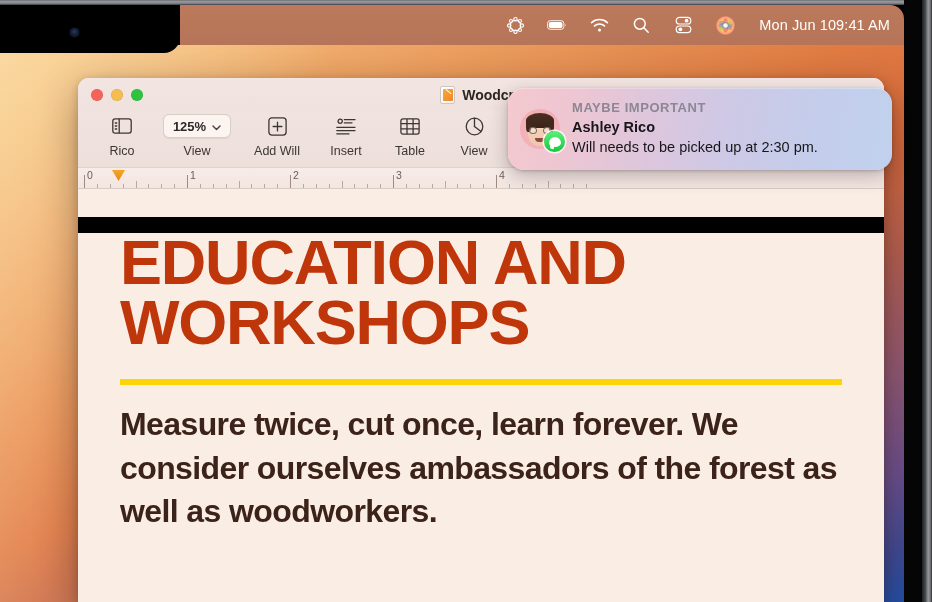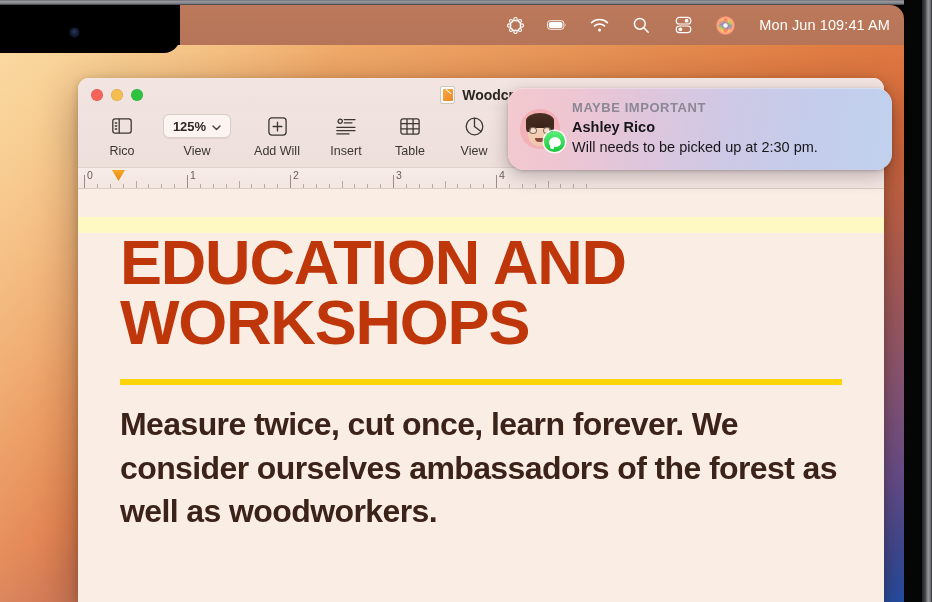--- a/index.html
+++ b/index.html
@@ -161,21 +161,21 @@
   }
   .indent-marker {
     position:absolute; top:2px; width:13px; height:11px;
     background:linear-gradient(180deg,#f5a623 0%,#e8871a 100%);
     clip-path:polygon(0 0,100% 0,50% 100%);
   }
 
   
   .page-area {
     position:relative; height:413px;
-    background:#fef9c3; overflow:hidden;
+    background:#000000; overflow:hidden;
   }
   .page-top-gap { height:28px; background:#faeee4; }
   .page-sheet {
     position:relative; height:385px; background:#faeee4;
     padding:0 42px;
   }
   h1.headline {
     font-family:"Liberation Sans", sans-serif;
     font-size:63px; line-height:.95; font-weight:700;
     letter-spacing:-1.2px;

